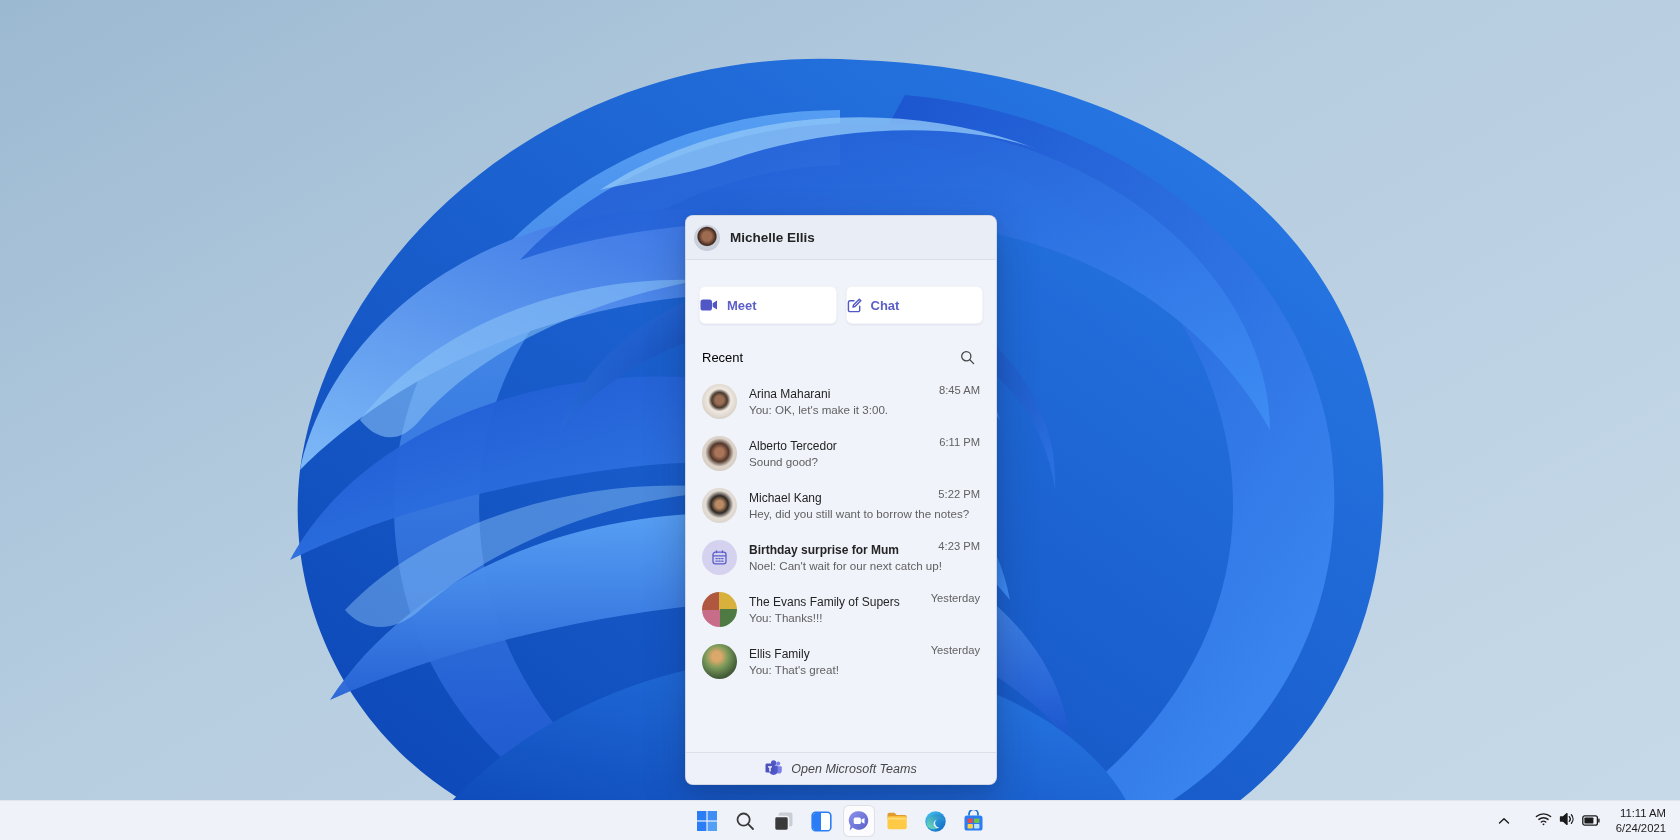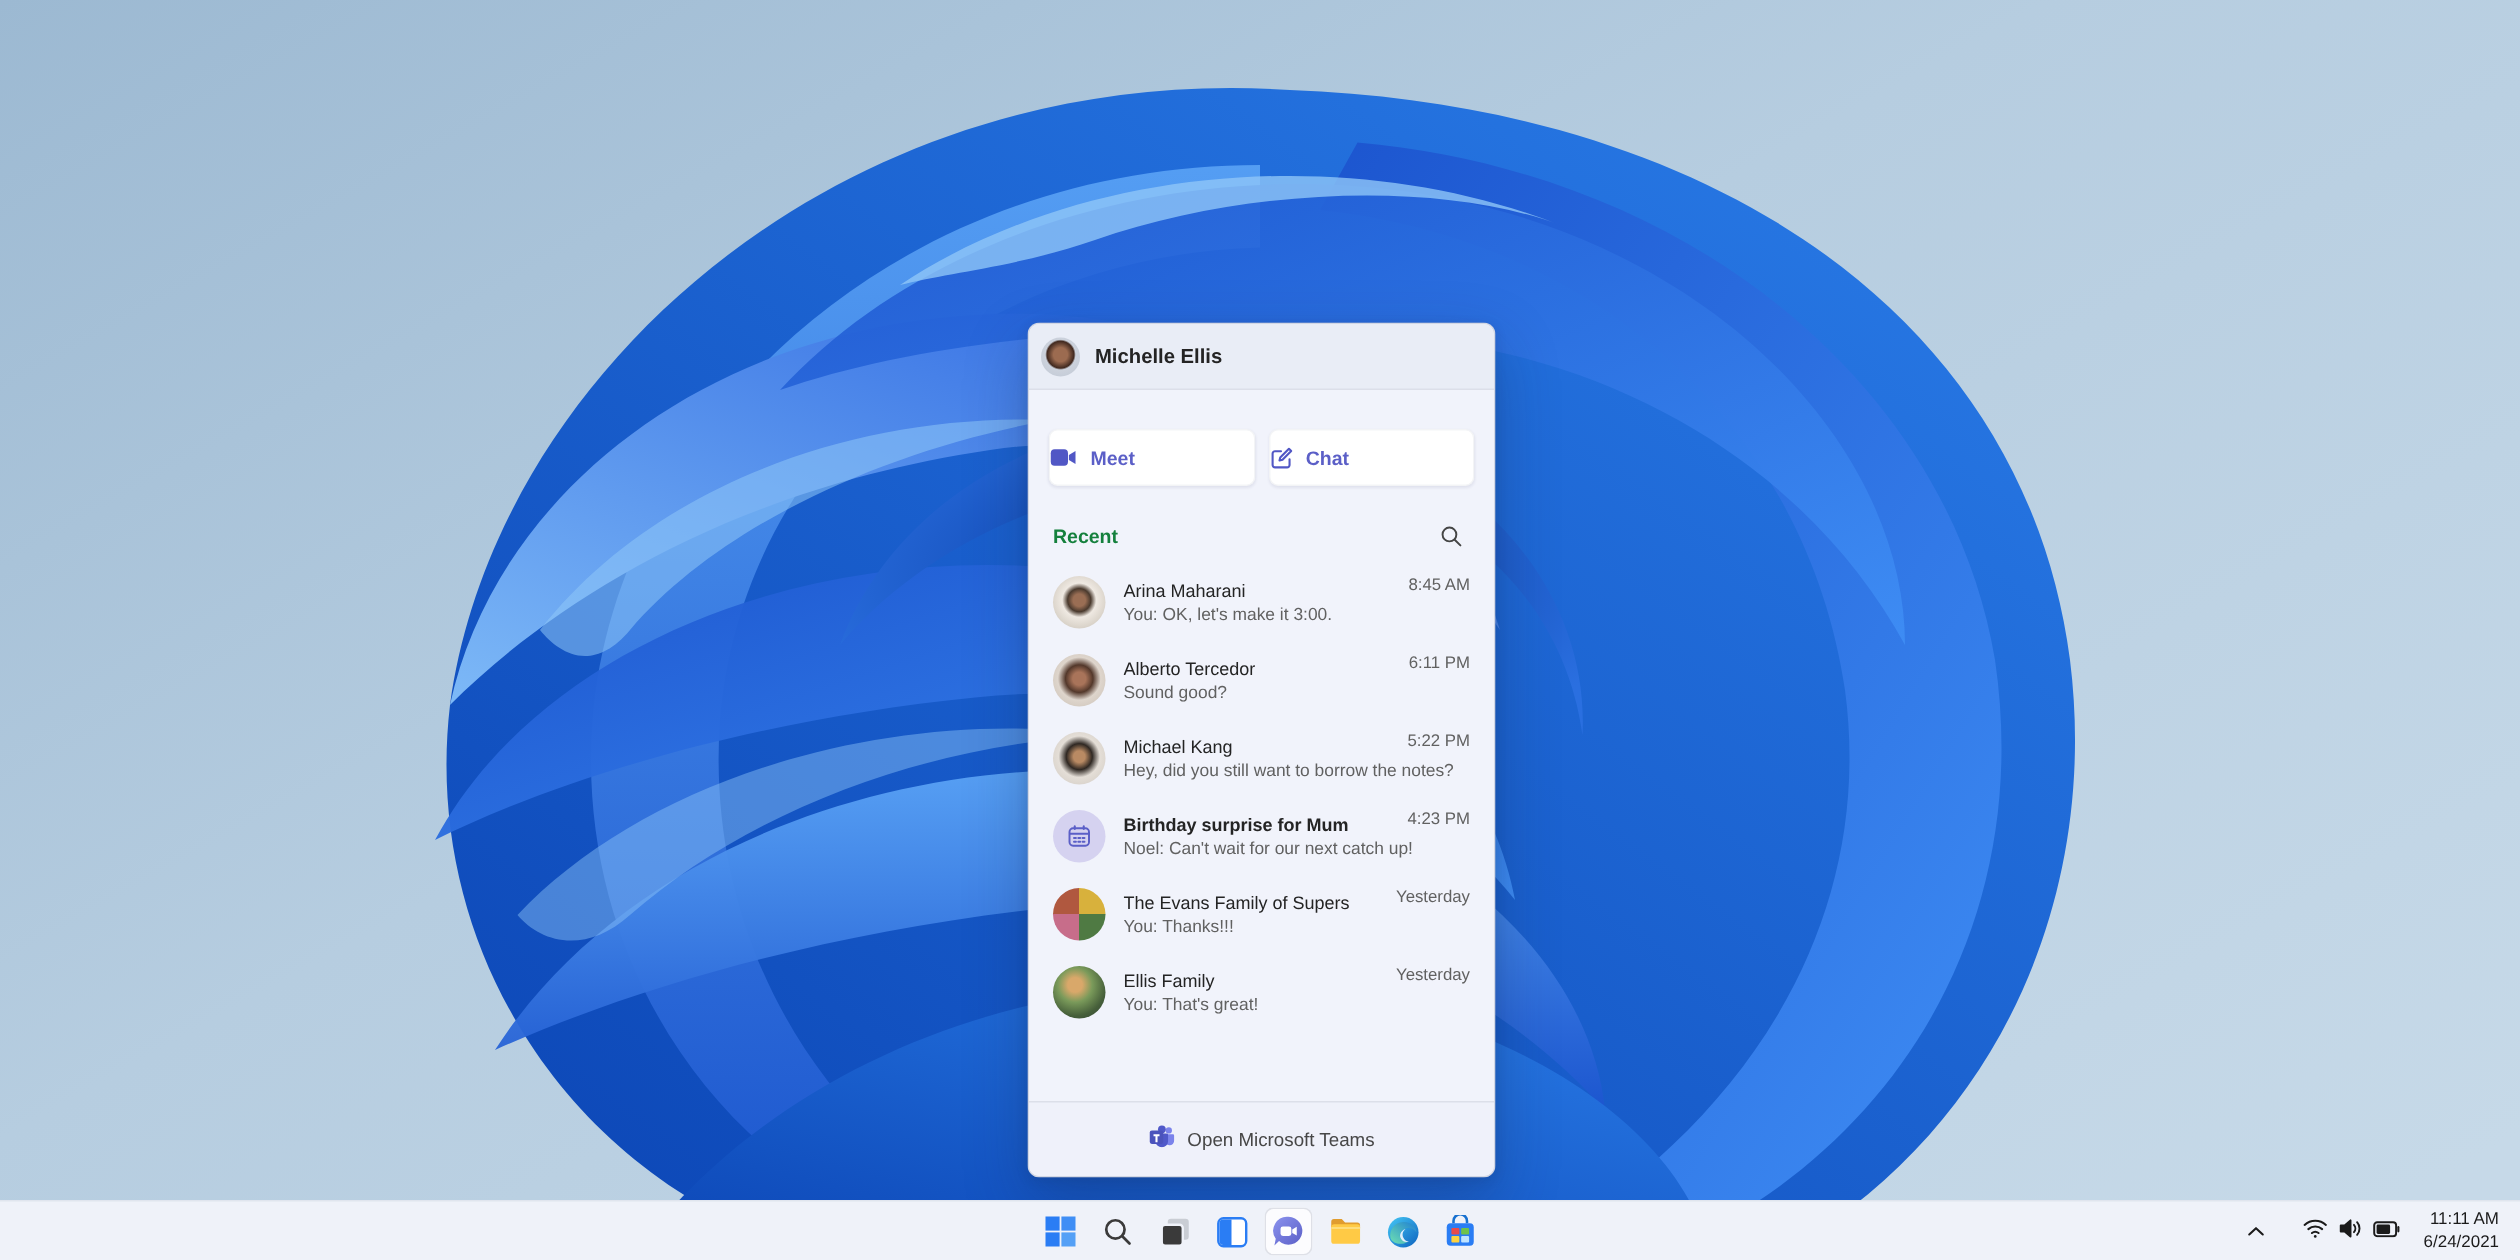--- a/index.html
+++ b/index.html
@@ -33,21 +33,21 @@
     background: #ffffff; border: 1px solid rgba(20,30,80,0.05); border-radius: 6px;
     box-shadow: 0 1px 2px rgba(20,30,80,0.08);
     font-size: 13px; font-weight: bold; color: #5b5fc7; cursor: pointer;
   }
   .tp-btn svg { display: block; }
 
   .tp-recent-row {
     display: flex; align-items: center; justify-content: space-between;
     padding: 0 20px 0 16px; margin-top: 24px;
   }
-  .tp-recent-label { font-size: 13px; font-weight: bold; color: #15803d; }
+  .tp-recent-label { font-size: 13px; font-weight: normal; color: #000000; }
   .tp-search { width: 18px; height: 18px; display: flex; align-items: center; justify-content: center; cursor: pointer; }
 
   .tp-list { margin-top: 9px; padding: 0 16px; }
   .tp-row {
     position: relative; height: 52px; display: flex; align-items: center; gap: 12px; cursor: pointer;
   }
   .tp-row-avatar { width: 35px; height: 35px; border-radius: 50%; flex: 0 0 auto; overflow: hidden; }
   .tp-row-main { flex: 1; min-width: 0; padding-top: 1px; }
   .tp-row-name { font-size: 12px; color: #242424; white-space: nowrap; overflow: hidden; }
   .tp-row-preview { font-size: 11.6px; color: #616161; margin-top: 2px; white-space: nowrap; overflow: hidden; }
@@ -57,23 +57,23 @@
   
   .av-arina   { background: radial-gradient(circle at 50% 46%, #9a6e54 16%, #4a3a2e 30%, #efe9e2 44%, #d6cfc5 75%, #bdb6ab 100%); }
   .av-alberto { background: radial-gradient(circle at 50% 47%, #a9745a 17%, #53382b 36%, #ded5cc 56%, #c9bfb4 100%); }
   .av-michael { background: radial-gradient(circle at 50% 47%, #b98a63 15%, #2f2823 34%, #e4ded7 54%, #cfc8c0 100%); }
   .av-calendar { background: #d5d2f0; display: flex; align-items: center; justify-content: center; }
   .av-happy   { background: conic-gradient(from 0deg, #24333f 0 25%, #8c3434 0 50%, #d9c9a8 0 75%, #e8e0d2 0 100%); }
   .av-evans   { background: conic-gradient(from 0deg, #d8b13c 0 25%, #4f7a43 0 50%, #c76d8a 0 75%, #b0583f 0 100%); }
   .av-ellis   { background: radial-gradient(circle at 42% 36%, #d9a86a 16%, #7a9a5a 38%, #465f3a 68%, #2e4030 100%); }
 
   .tp-footer {
-    position: absolute; left: 0; right: 0; bottom: 0; height: 50px;
+    position: absolute; left: 0; right: 0; bottom: 0; height: 32px;
     display: flex; align-items: center; justify-content: center; gap: 9px;
-    border-top: 1px solid #dcdfe9; background: #eff1fa; cursor: pointer;
+    border-top: 1px solid #dcdfe9; background: #eff1fa; cursor: pointer; font-style: italic;
   }
   .tp-footer-label { font-size: 12.5px; color: #474747; }
 
   
   .taskbar {
     position: absolute; left: 0; right: 0; bottom: 0; height: 40px;
     background: #eff2f9; border-top: 1px solid #e0e5ee; padding-left: 12px;
   }
   .tb-center {
     position: absolute; left: 50%; top: 0; height: 40px; transform: translateX(-50%);

